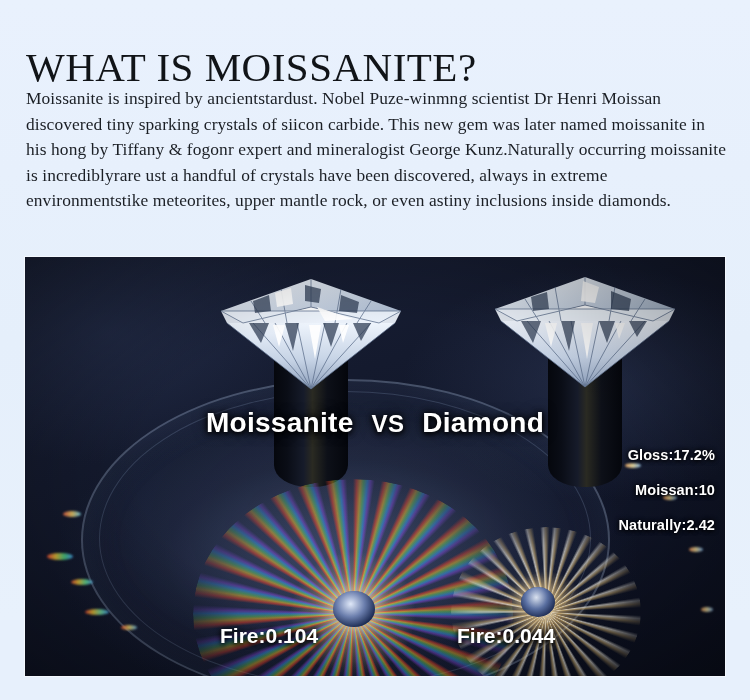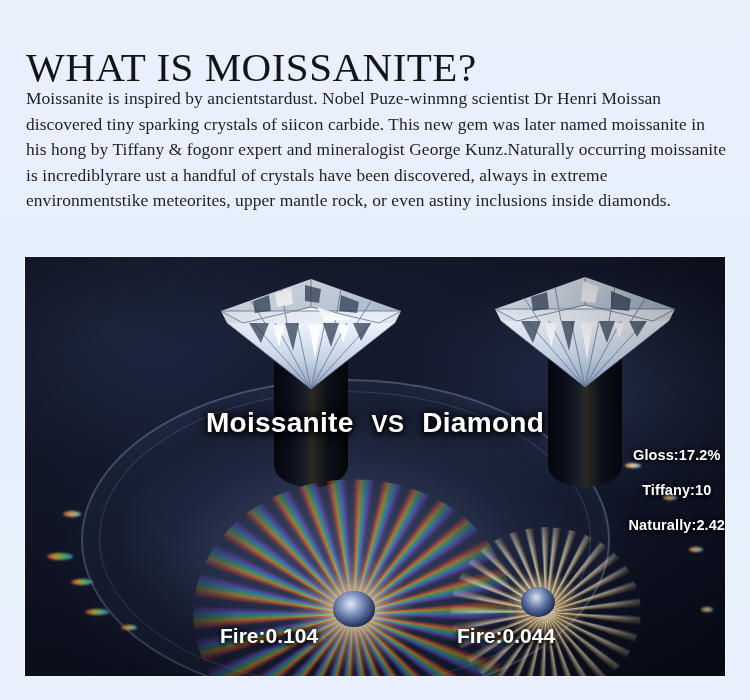--- a/index.html
+++ b/index.html
@@ -184,21 +184,21 @@
   .spec-col {
     position: absolute;
     color: #ffffff;
     font-family: "Liberation Sans", sans-serif;
     font-weight: bold;
     font-size: 14.5px;
     letter-spacing: 0.1px;
     text-shadow: 0 0 5px rgba(0,0,0,0.95), 0 1px 4px rgba(0,0,0,0.9);
   }
   .spec-left  { left: 12px;  top: 178px; text-align: left; }
-  .spec-right { right: 0; top: 190px; text-align: center; }
+  .spec-right { right: 10px; top: 190px; text-align: right; }
   .spec-col .spec-line { margin-bottom: 19px; white-space: nowrap; }
   .spec-col .spec-line:last-child { margin-bottom: 0; }
 
   .fire-row {
     position: absolute;
     left: 0; right: 0;
     top: 367px;
     color: #ffffff;
     font-family: "Liberation Sans", sans-serif;
     font-weight: bold;
@@ -353,21 +353,21 @@
 
     <div class="vignette"></div>
 
     <div class="vs-row">
       <span>Moissanite</span><span class="vs-mid">VS</span><span>Diamond</span>
     </div>
 
 
     <div class="spec-col spec-right">
       <div class="spec-line">Gloss:17.2%</div>
-      <div class="spec-line">Tiffany:10</div>
+      <div class="spec-line">Moissan:10</div>
       <div class="spec-line">Naturally:2.42</div>
     </div>
 
     <div class="fire-row">
       <span class="fire-left">Fire:0.104</span>
       <span class="fire-right">Fire:0.044</span>
     </div>
   </div>
 
 </div>

